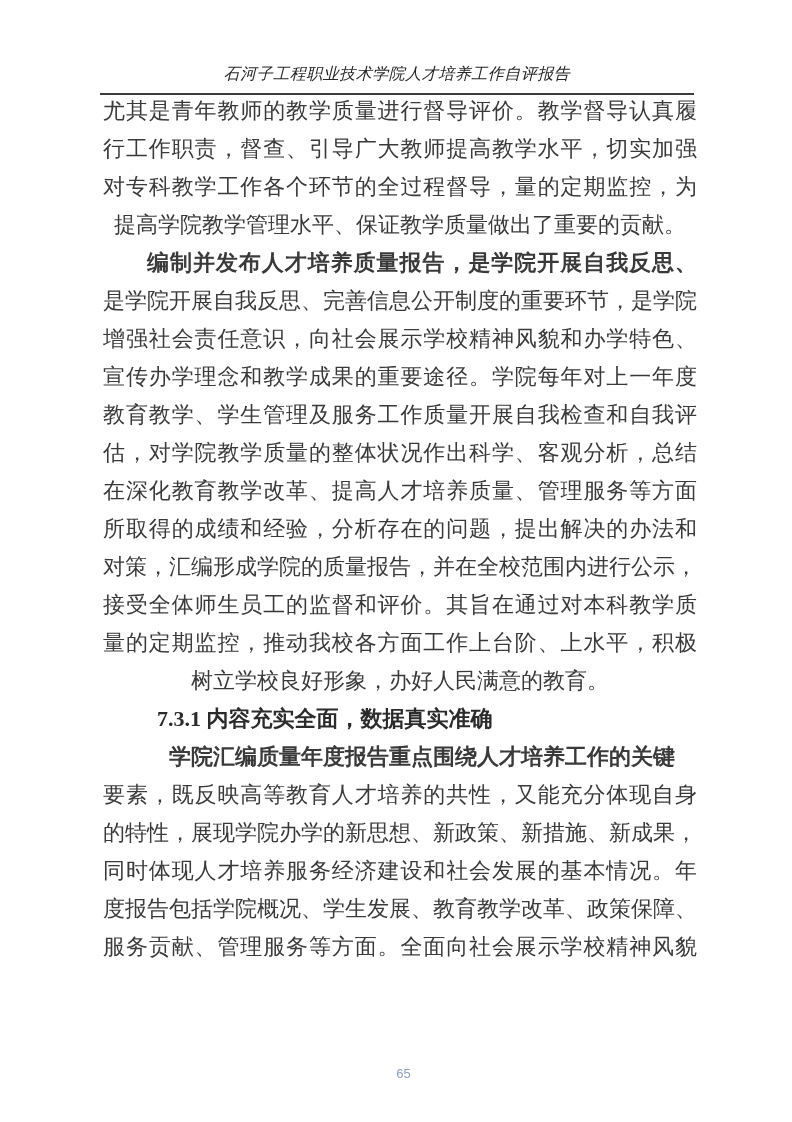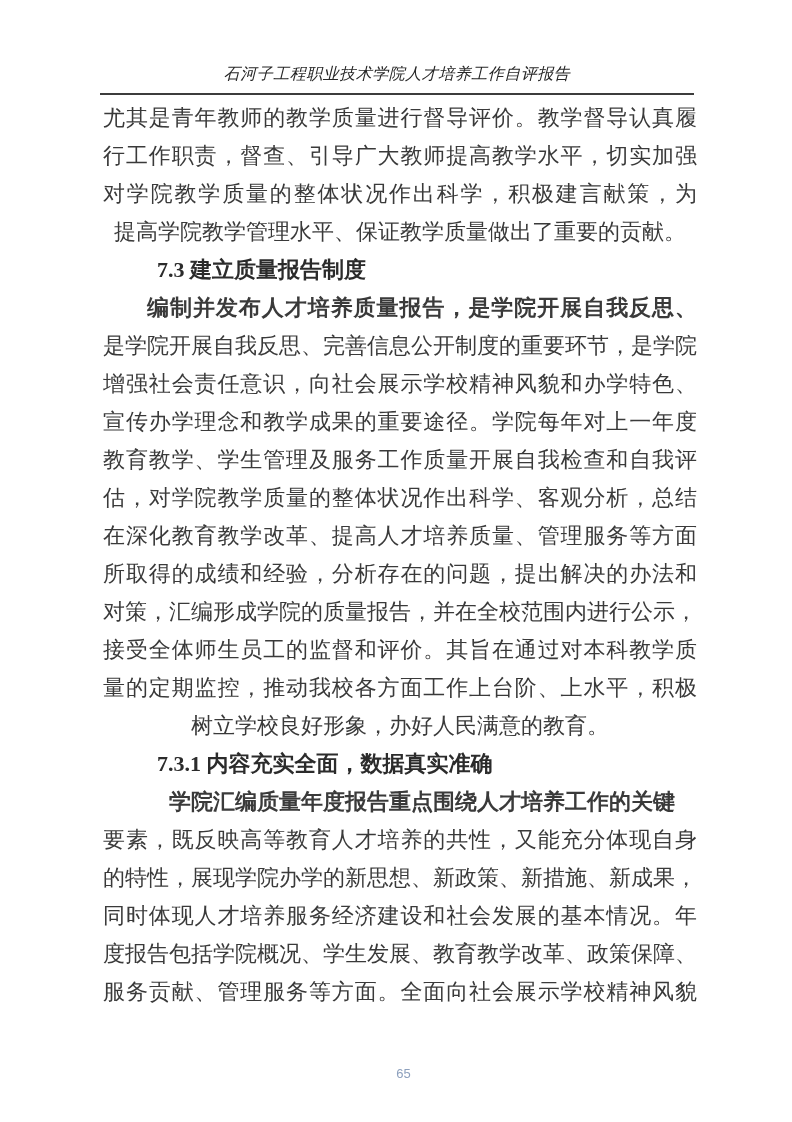--- a/index.html
+++ b/index.html
@@ -30,21 +30,21 @@
     color: var(--header-title, #262626);
     letter-spacing: 0.5px;
   }
   .header-rule {
     margin-top: 8px;
     border-bottom: 2px solid var(--header-rule, #3c3c3c);
     height: 0;
   }
   .doc-body {
     position: absolute;
-    top: 99px;
+    top: 92px;
     left: 103px;
     width: 594px;
     color: var(--body-text, #3a3a3a);
   }
   .line {
     font-size: 22px;
     line-height: 38px;
     height: 38px;
     overflow: hidden;
     text-align: center;
@@ -85,23 +85,22 @@
 <div class="page" style="--page-background: #ffffff; --body-text: #3a3a3a; --heading-text: #2b2b2b; --header-title: #262626; --header-rule: #3c3c3c; --page-number: #8da0bd;">
 
   <div class="page-header">
     <div class="header-title">石河子工程职业技术学院人才培养工作自评报告</div>
     <div class="header-rule"></div>
   </div>
 
   <div class="doc-body" id="content-root">
       <div class="line justify">尤其是青年教师的教学质量进行督导评价。教学督导认真履</div>
       <div class="line justify">行工作职责，督查、引导广大教师提高教学水平，切实加强</div>
-      <div class="line justify">对学院教学质量的整体状况作出科学，积极建言献策，为</div>
+      <div class="line justify">对专科教学工作各个环节的全过程督导，量的定期监控，为</div>
       <div class="line">提高学院教学管理水平、保证教学质量做出了重要的贡献。</div>
-      <div class="line heading">7.3 建立质量报告制度</div>
       <div class="line justify indent">编制并发布人才培养质量报告，是学院开展自我反思、</div>
       <div class="line justify">是学院开展自我反思、完善信息公开制度的重要环节，是学院</div>
       <div class="line justify">增强社会责任意识，向社会展示学校精神风貌和办学特色、</div>
       <div class="line justify">宣传办学理念和教学成果的重要途径。学院每年对上一年度</div>
       <div class="line justify">教育教学、学生管理及服务工作质量开展自我检查和自我评</div>
       <div class="line justify">估，对学院教学质量的整体状况作出科学、客观分析，总结</div>
       <div class="line justify">在深化教育教学改革、提高人才培养质量、管理服务等方面</div>
       <div class="line justify">所取得的成绩和经验，分析存在的问题，提出解决的办法和</div>
       <div class="line justify">对策，汇编形成学院的质量报告，并在全校范围内进行公示，</div>
       <div class="line justify">接受全体师生员工的监督和评价。其旨在通过对本科教学质</div>

